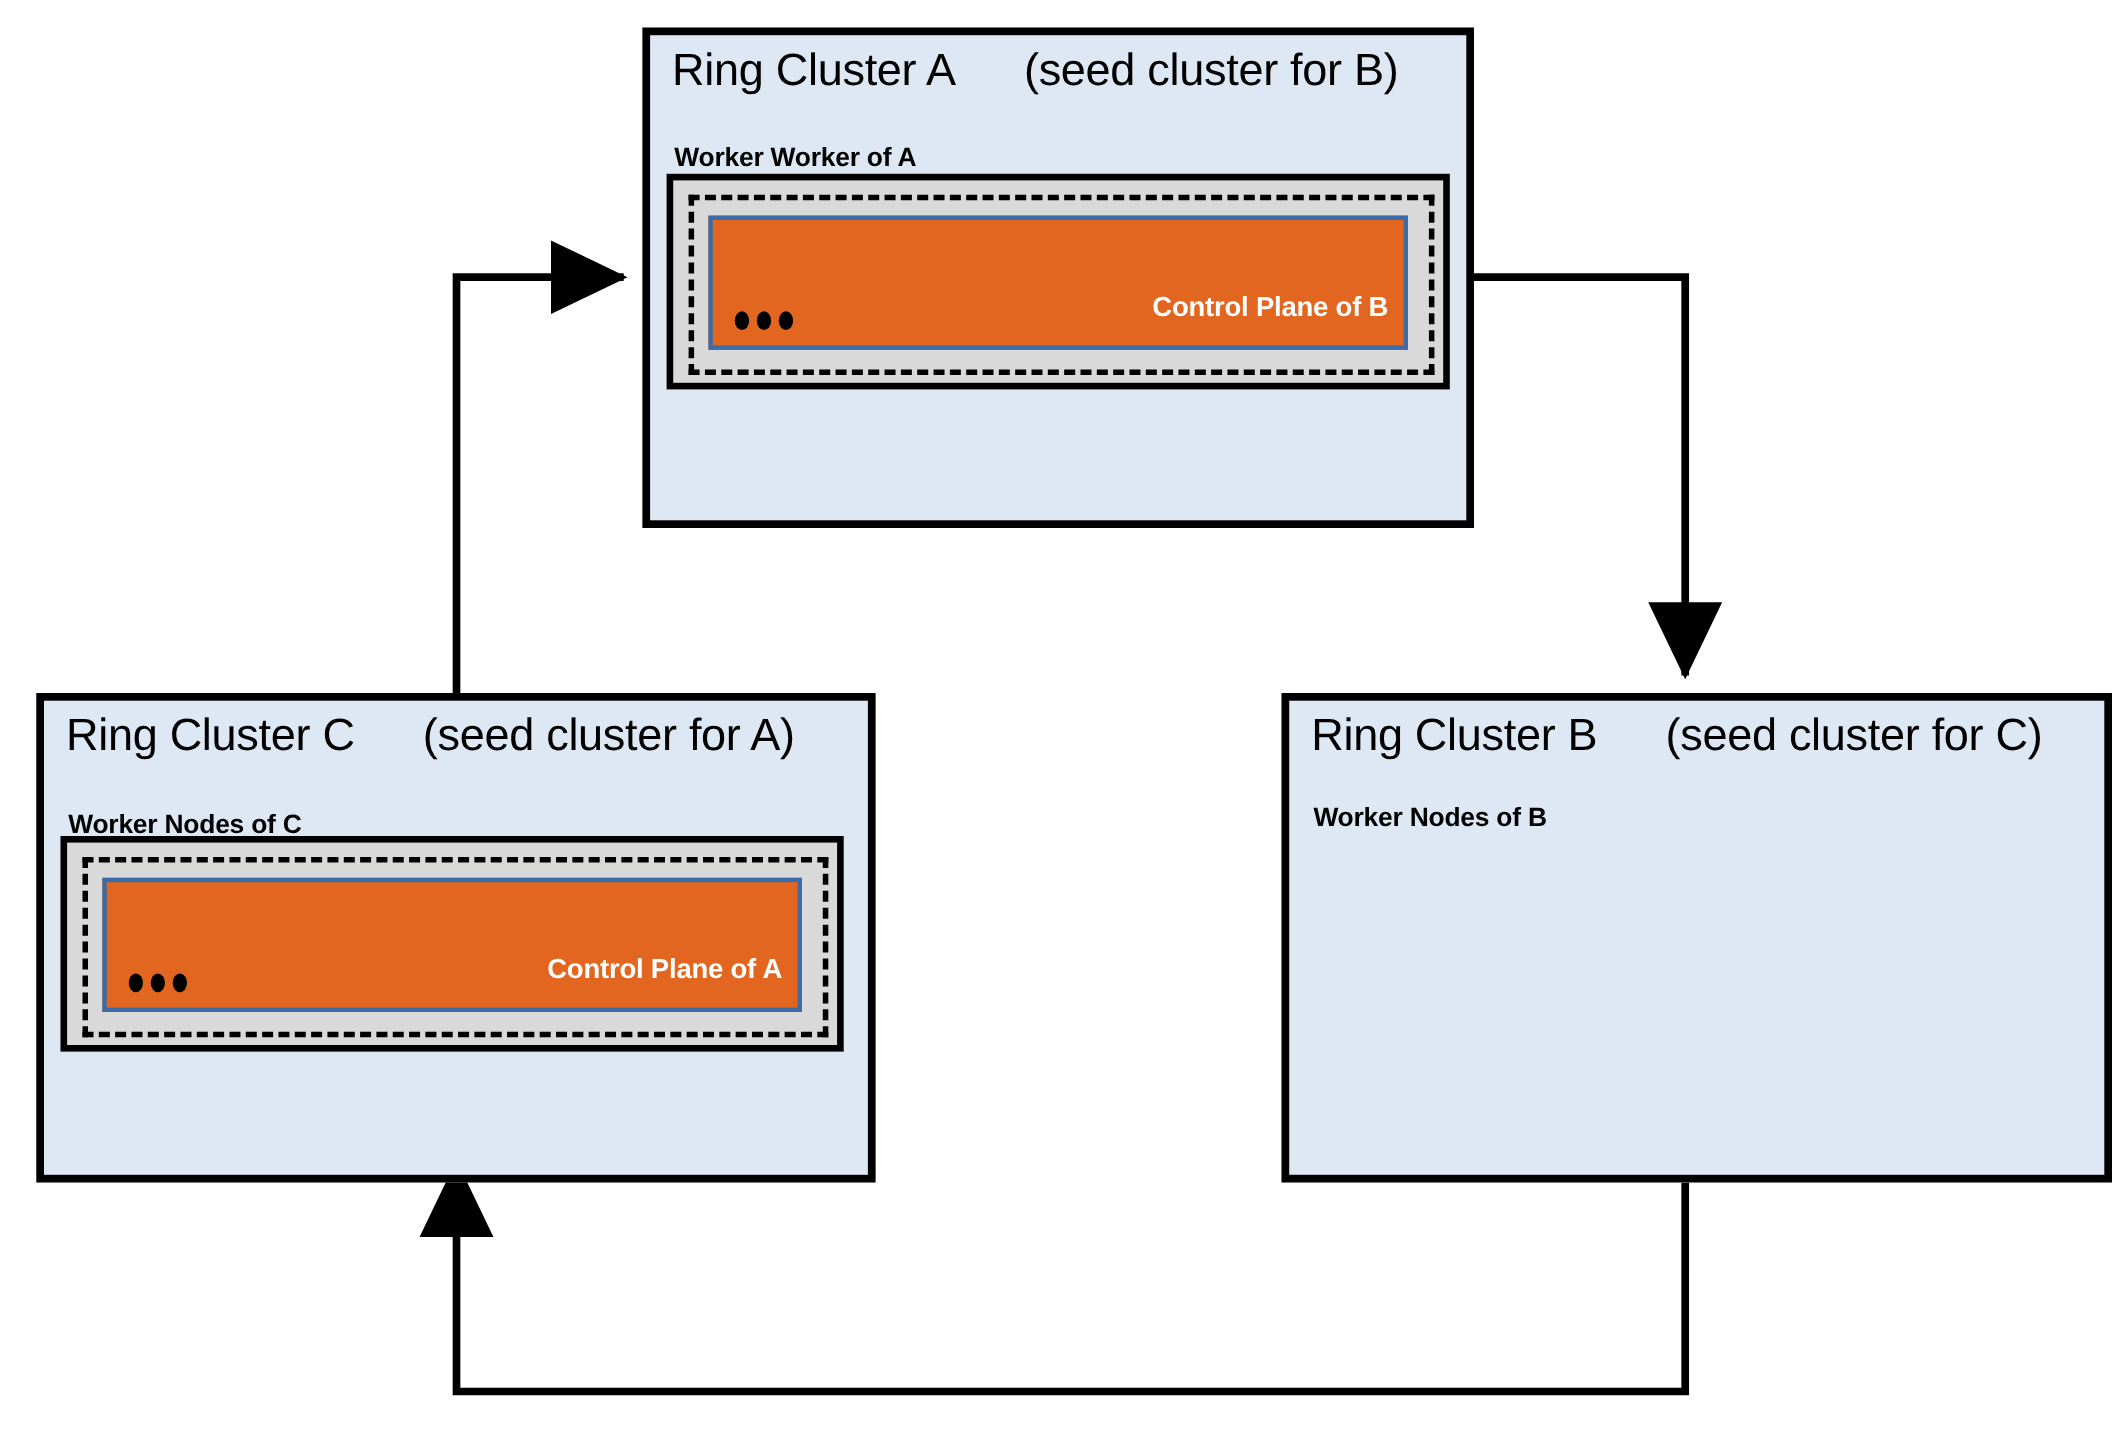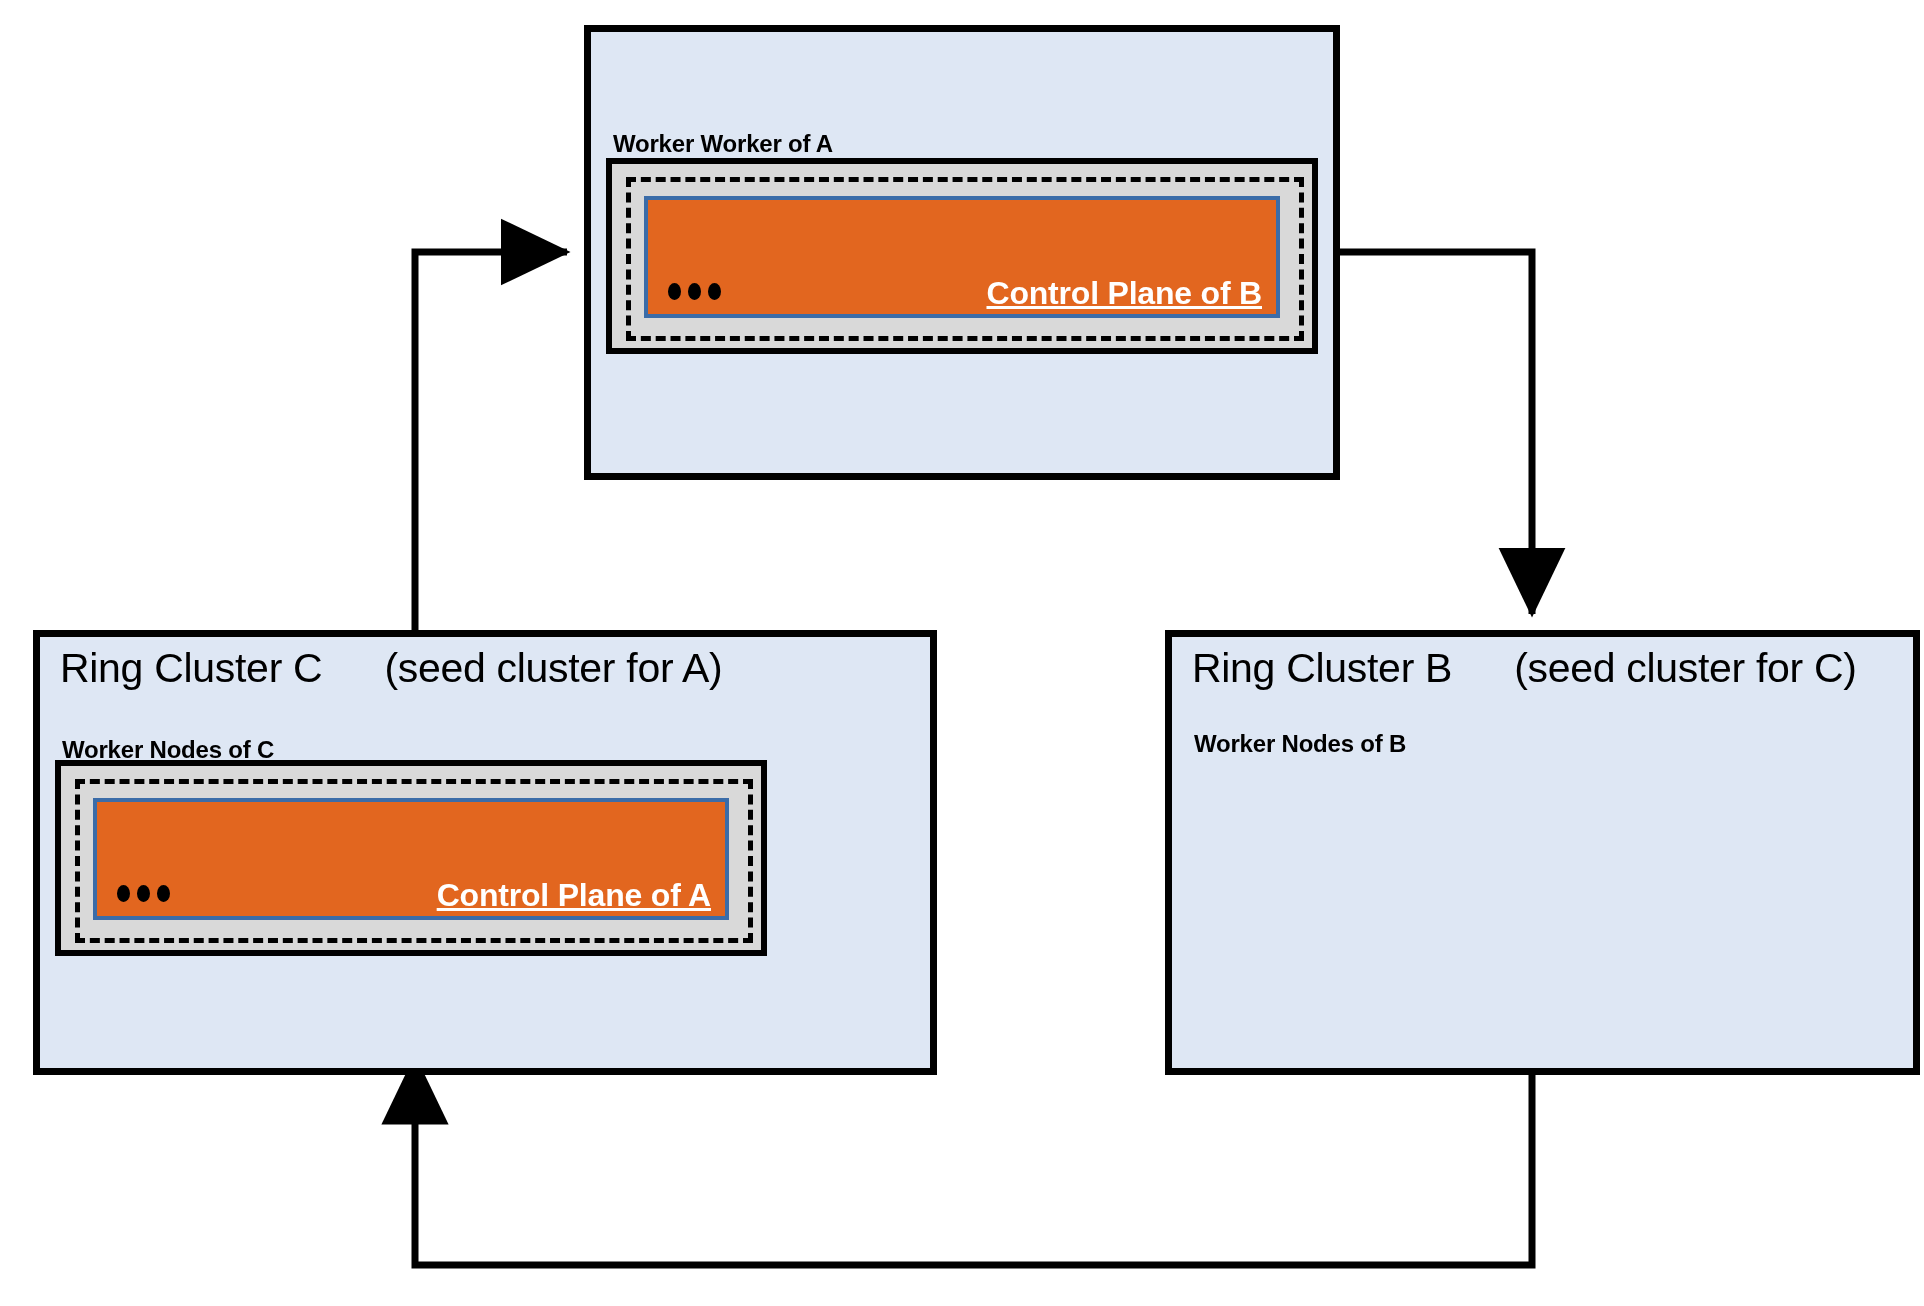--- a/index.html
+++ b/index.html
@@ -76,27 +76,26 @@
   
   .control-plane {
     position: absolute;
     box-sizing: border-box;
     background: #e2661f;
     border: 4px solid #3b6ca8;
   }
   .cp-label {
     position: absolute;
     right: 14px;
-    bottom: 2px;
-    font-size: 32px;
+    bottom: 20px;
+    font-size: 25px;
     font-weight: bold;
     color: #ffffff;
     white-space: nowrap;
     letter-spacing: -0.2px;
-    text-decoration: underline;
   }
   .cp-ellipsis {
     position: absolute;
     left: 20px;
     bottom: 14px;
     display: flex;
     gap: 7px;
     align-items: center;
   }
   .cp-ellipsis i {
@@ -126,37 +125,40 @@
     <g>
       <path d="M1340,252 L1532,252 L1532,614" fill="none" stroke="#000000" stroke-width="7" marker-end="url(#arrowR)"></path>
     </g>
 
     <g>
       <path d="M1532,1075 L1532,1265 L415,1265 L415,1058" fill="none" stroke="#000000" stroke-width="7" marker-end="url(#arrowR)"></path>
     </g>
   </svg>
 
   <div class="cluster" style="left:584px; top:25px; width:756px; height:455px;">
+    <div class="cluster-title">
+      <span>Ring Cluster A</span><span class="seed">(seed cluster for B)</span>
+    </div>
     <div class="worker-label" style="top:98px;">Worker Worker of A</div>
 
     <div class="worker-box" style="left:15px; top:126px; width:712px; height:196px;">
       <div class="dashed-box" style="left:14px; top:13px; width:678px; height:164px;">
         <div class="control-plane" style="left:13px; top:14px; width:636px; height:122px;">
           <div class="cp-ellipsis">
             <i></i>
               <i></i>
               <i></i>
           </div>
           <div class="cp-label">Control Plane of B</div>
         </div>
       </div>
     </div>
   </div>
 
-  <div class="cluster" style="left:33px; top:630px; width:904px; height:445px;">
+  <div class="cluster" style="left:33px; top:630px; width:763px; height:445px;">
     <div class="cluster-title">
       <span>Ring Cluster C</span><span class="seed">(seed cluster for A)</span>
     </div>
     <div class="worker-label" style="top:99px;">Worker Nodes of C</div>
 
     <div class="worker-box" style="left:15px; top:123px; width:712px; height:196px;">
       <div class="dashed-box" style="left:14px; top:13px; width:678px; height:164px;">
         <div class="control-plane" style="left:13px; top:14px; width:636px; height:122px;padding-left:12px;">
           <div class="cp-ellipsis">
             <i></i>

